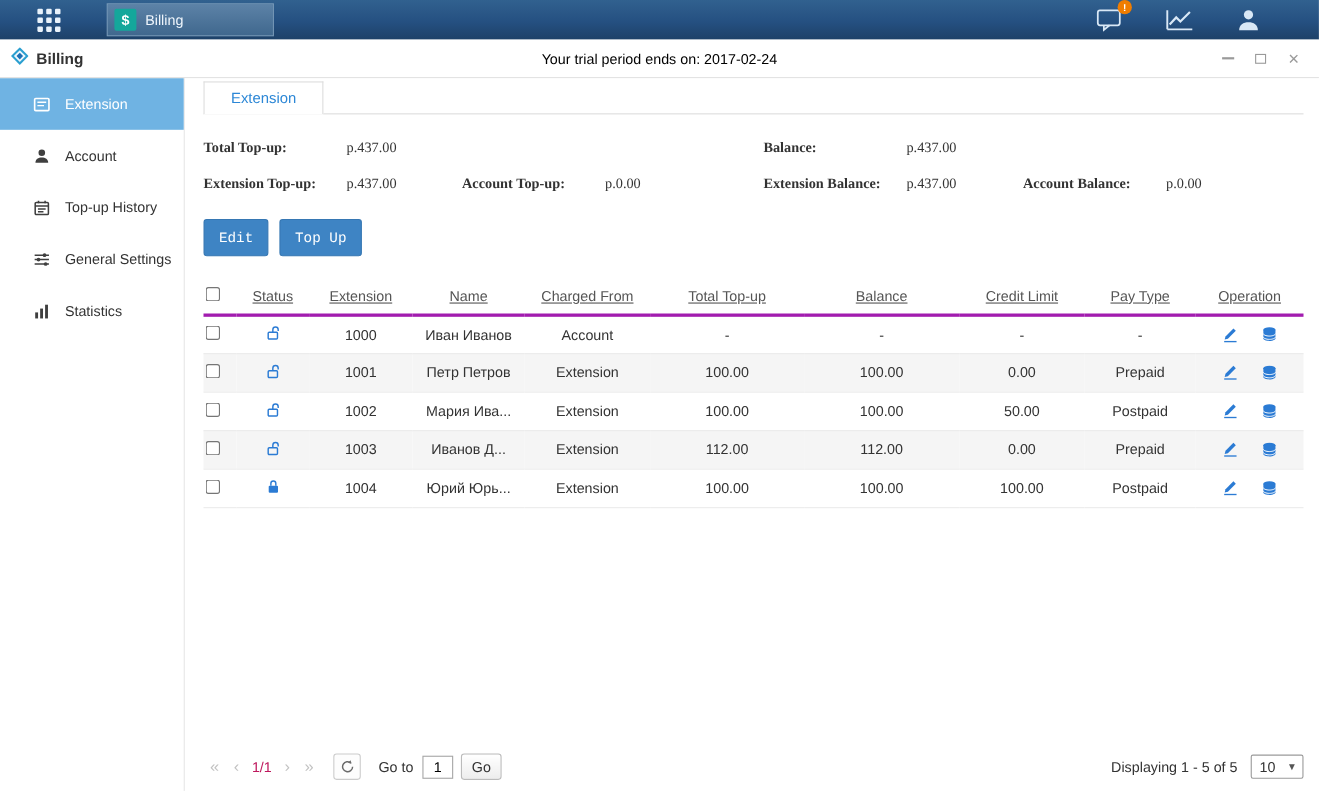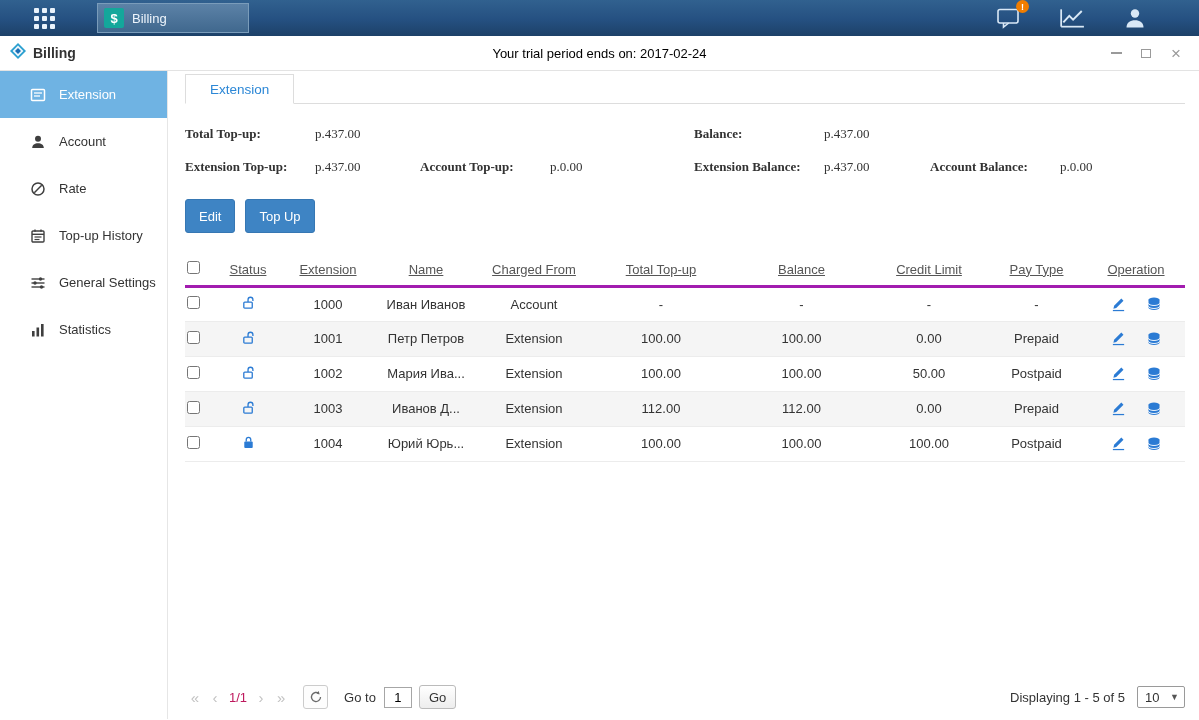--- a/index.html
+++ b/index.html
@@ -82,21 +82,21 @@
     row-gap:17px; font-size:13px;font-family:Liberation Serif, serif;
   }
   .pair { display:flex; align-items:baseline; }
   .pair .lbl { font-weight:bold; min-width:130px; }
   .pair .val { color:#333; }
 
   
   .actions { margin-top:24px; display:flex; gap:10px; }
   .btn-primary {
     background:#3e84c4; color:#fff; border:1px solid #3677b3; border-radius:3px;
-    height:27px; padding:16px 13px; font-size:13px; display:flex; align-items:center; cursor:pointer;
+    height:27px; padding:16px 13px; font-size:13px; display:flex; align-items:center; cursor:pointer;font-family:Liberation Mono, monospace;
   }
 
   
   table { margin-top:21px; width:100%; border-collapse:collapse; table-layout:fixed; font-size:13px; }
   thead th { height:32px; font-weight:normal; color:#555; border-bottom:3px solid #a21caf; text-align:center;text-decoration:underline; }
   thead th.cb-col, tbody td.cb-col { text-align:left; padding-left:2px; }
   tbody td { height:35px; text-align:center; border-bottom:1px solid #ececec; color:#333; }
   tbody tr:nth-child(even) { background:#f5f5f5; }
   input[type="checkbox"] { width:13px; height:13px; margin:0; cursor:pointer; }
 
@@ -207,27 +207,20 @@
         <line x1="4" y1="9" x2="10" y2="9" stroke="currentColor" stroke-width="1.3"></line>
       </svg>
       <span>Extension</span>
     </div>
     <div class="side-item">
       <svg width="16" height="16" viewBox="0 0 16 16">
         <circle cx="8" cy="4.8" r="3" fill="currentColor"></circle>
         <path d="M2.2 14 c0-3.2 2.6-4.8 5.8-4.8 s5.8 1.6 5.8 4.8 z" fill="currentColor"></path>
       </svg>
       <span>Account</span>
-    </div>
-    <div class="side-item">
-      <svg width="16" height="16" viewBox="0 0 16 16">
-        <circle cx="8" cy="8" r="6" fill="none" stroke="currentColor" stroke-width="1.5"></circle>
-        <line x1="4.3" y1="11.7" x2="11.7" y2="4.3" stroke="currentColor" stroke-width="1.5"></line>
-      </svg>
-      <span>Rate</span>
     </div>
     <div class="side-item">
       <svg width="16" height="16" viewBox="0 0 16 16">
         <rect x="2" y="3" width="12" height="11" rx="1" fill="none" stroke="currentColor" stroke-width="1.4"></rect>
         <line x1="2" y1="6.3" x2="14" y2="6.3" stroke="currentColor" stroke-width="1.4"></line>
         <line x1="5" y1="1.4" x2="5" y2="3.8" stroke="currentColor" stroke-width="1.4"></line>
         <line x1="11" y1="1.4" x2="11" y2="3.8" stroke="currentColor" stroke-width="1.4"></line>
         <line x1="4.5" y1="9" x2="11.5" y2="9" stroke="currentColor" stroke-width="1.2"></line>
         <line x1="4.5" y1="11.5" x2="9.5" y2="11.5" stroke="currentColor" stroke-width="1.2"></line>
       </svg>

